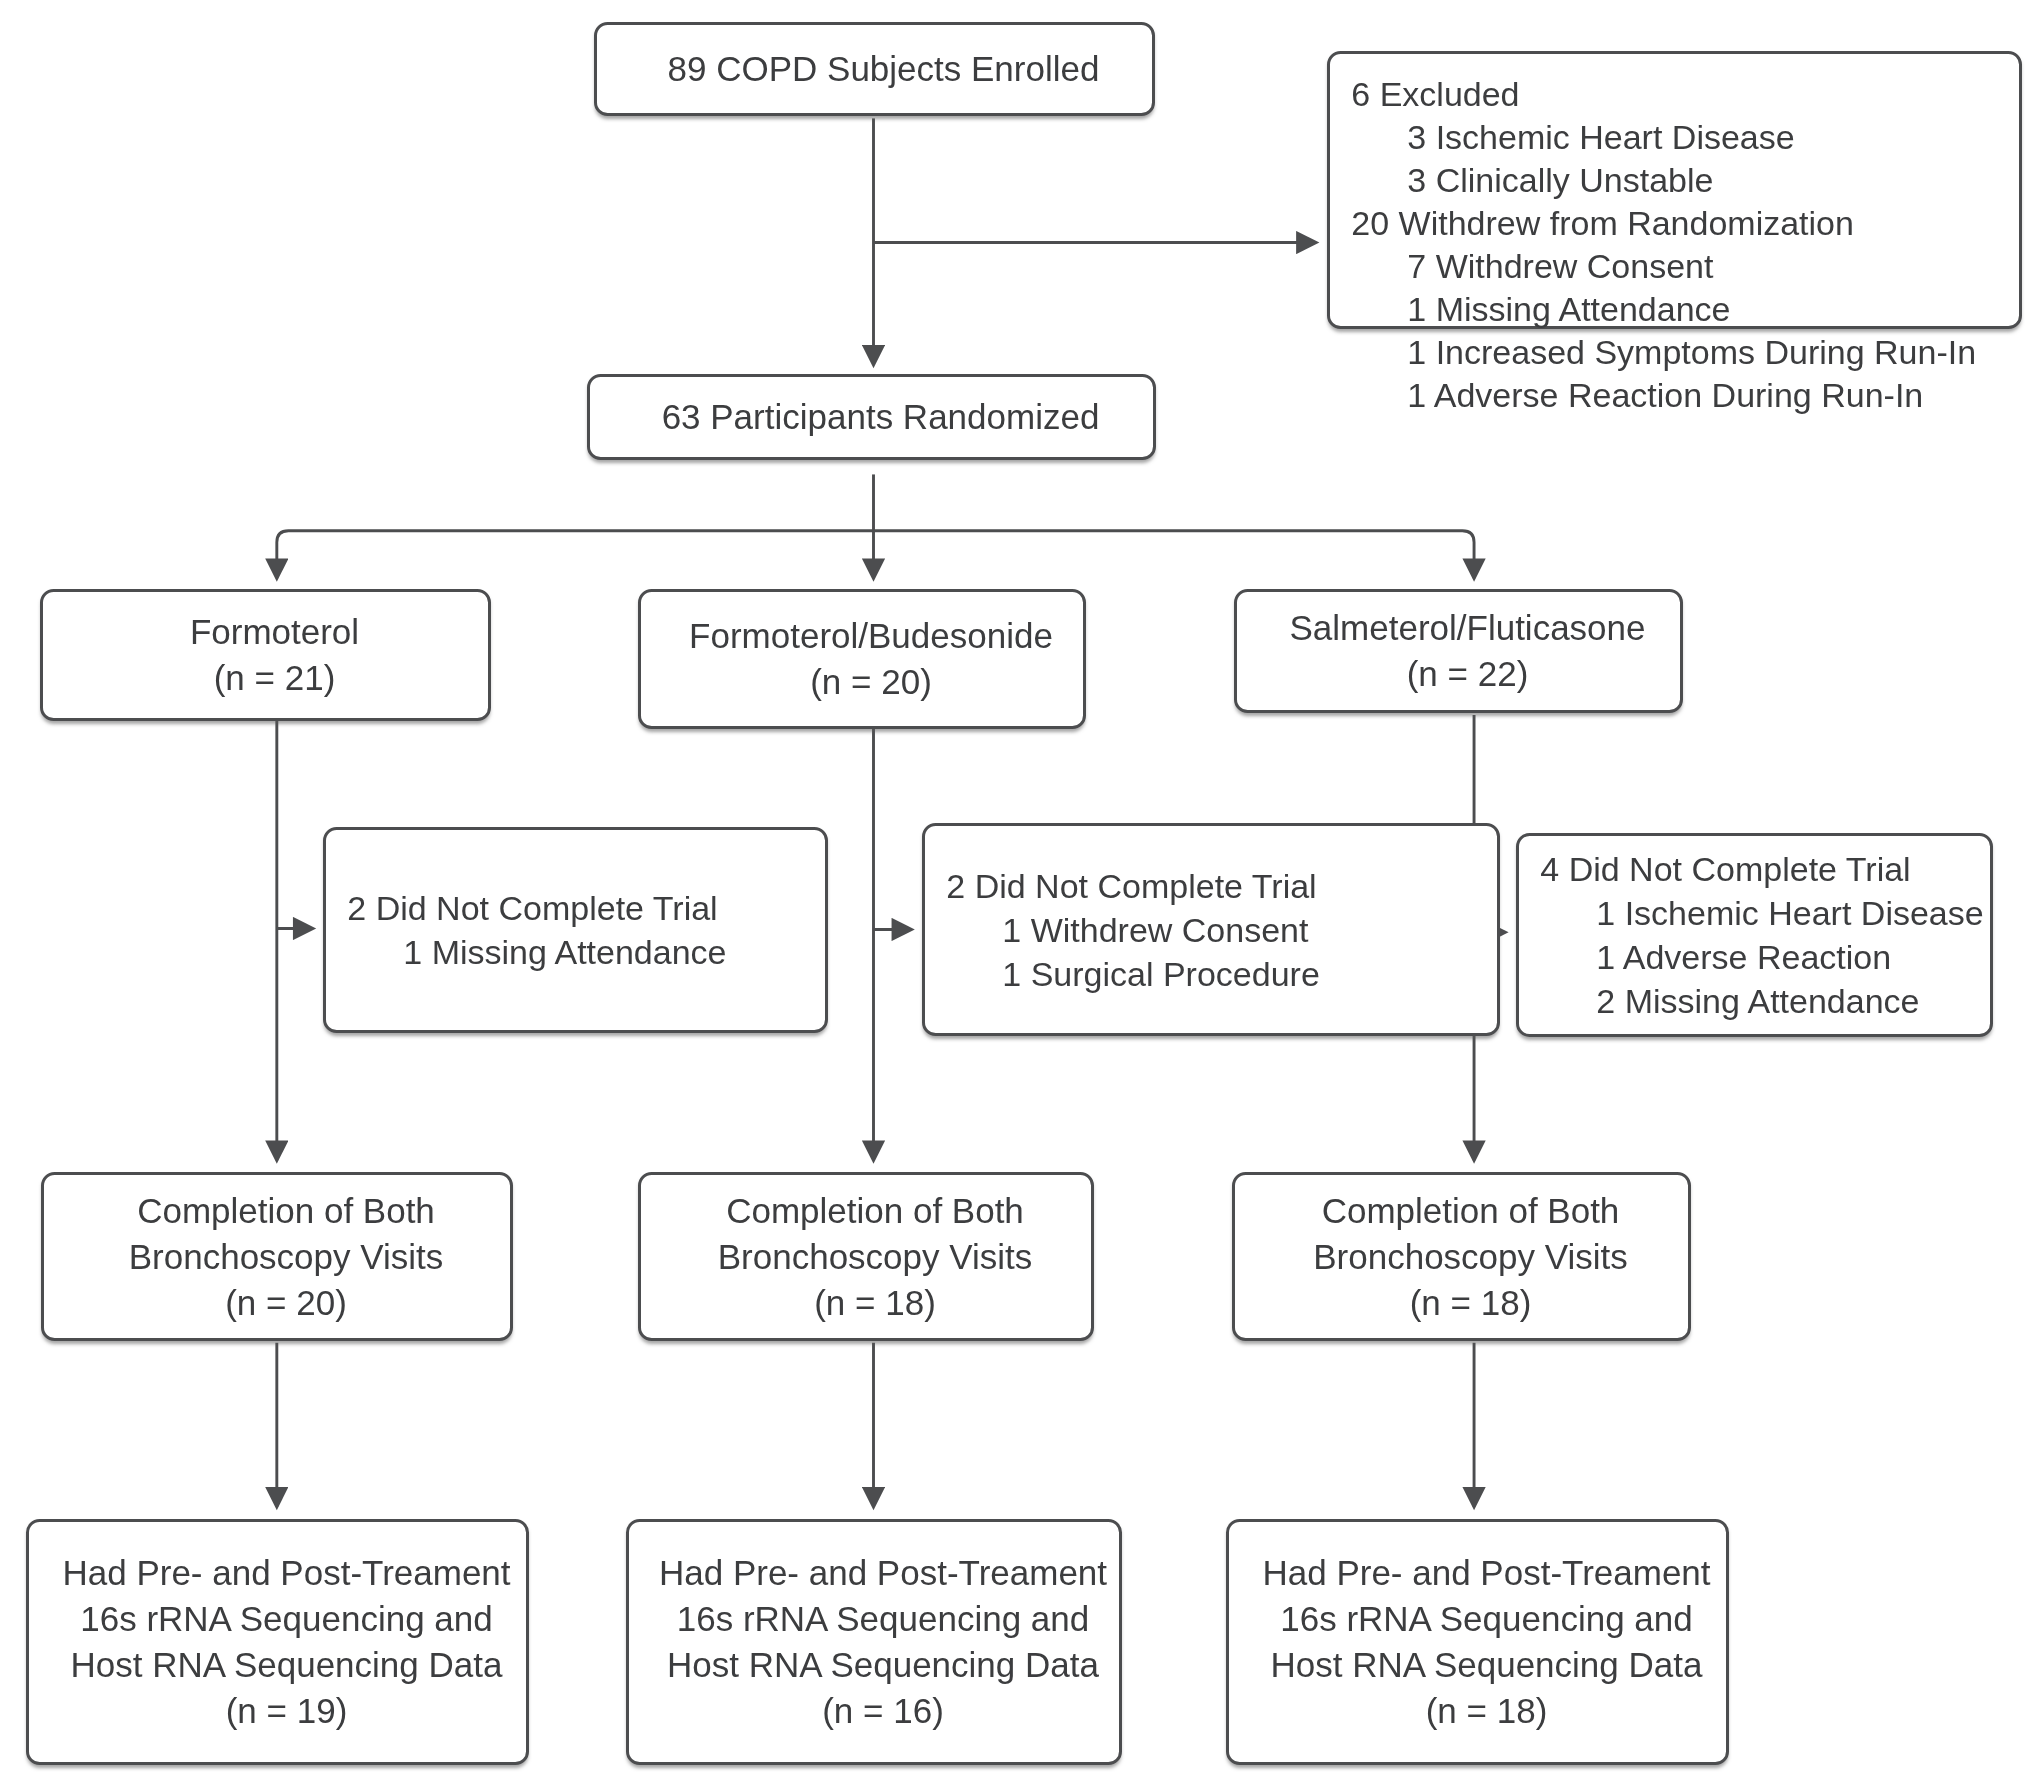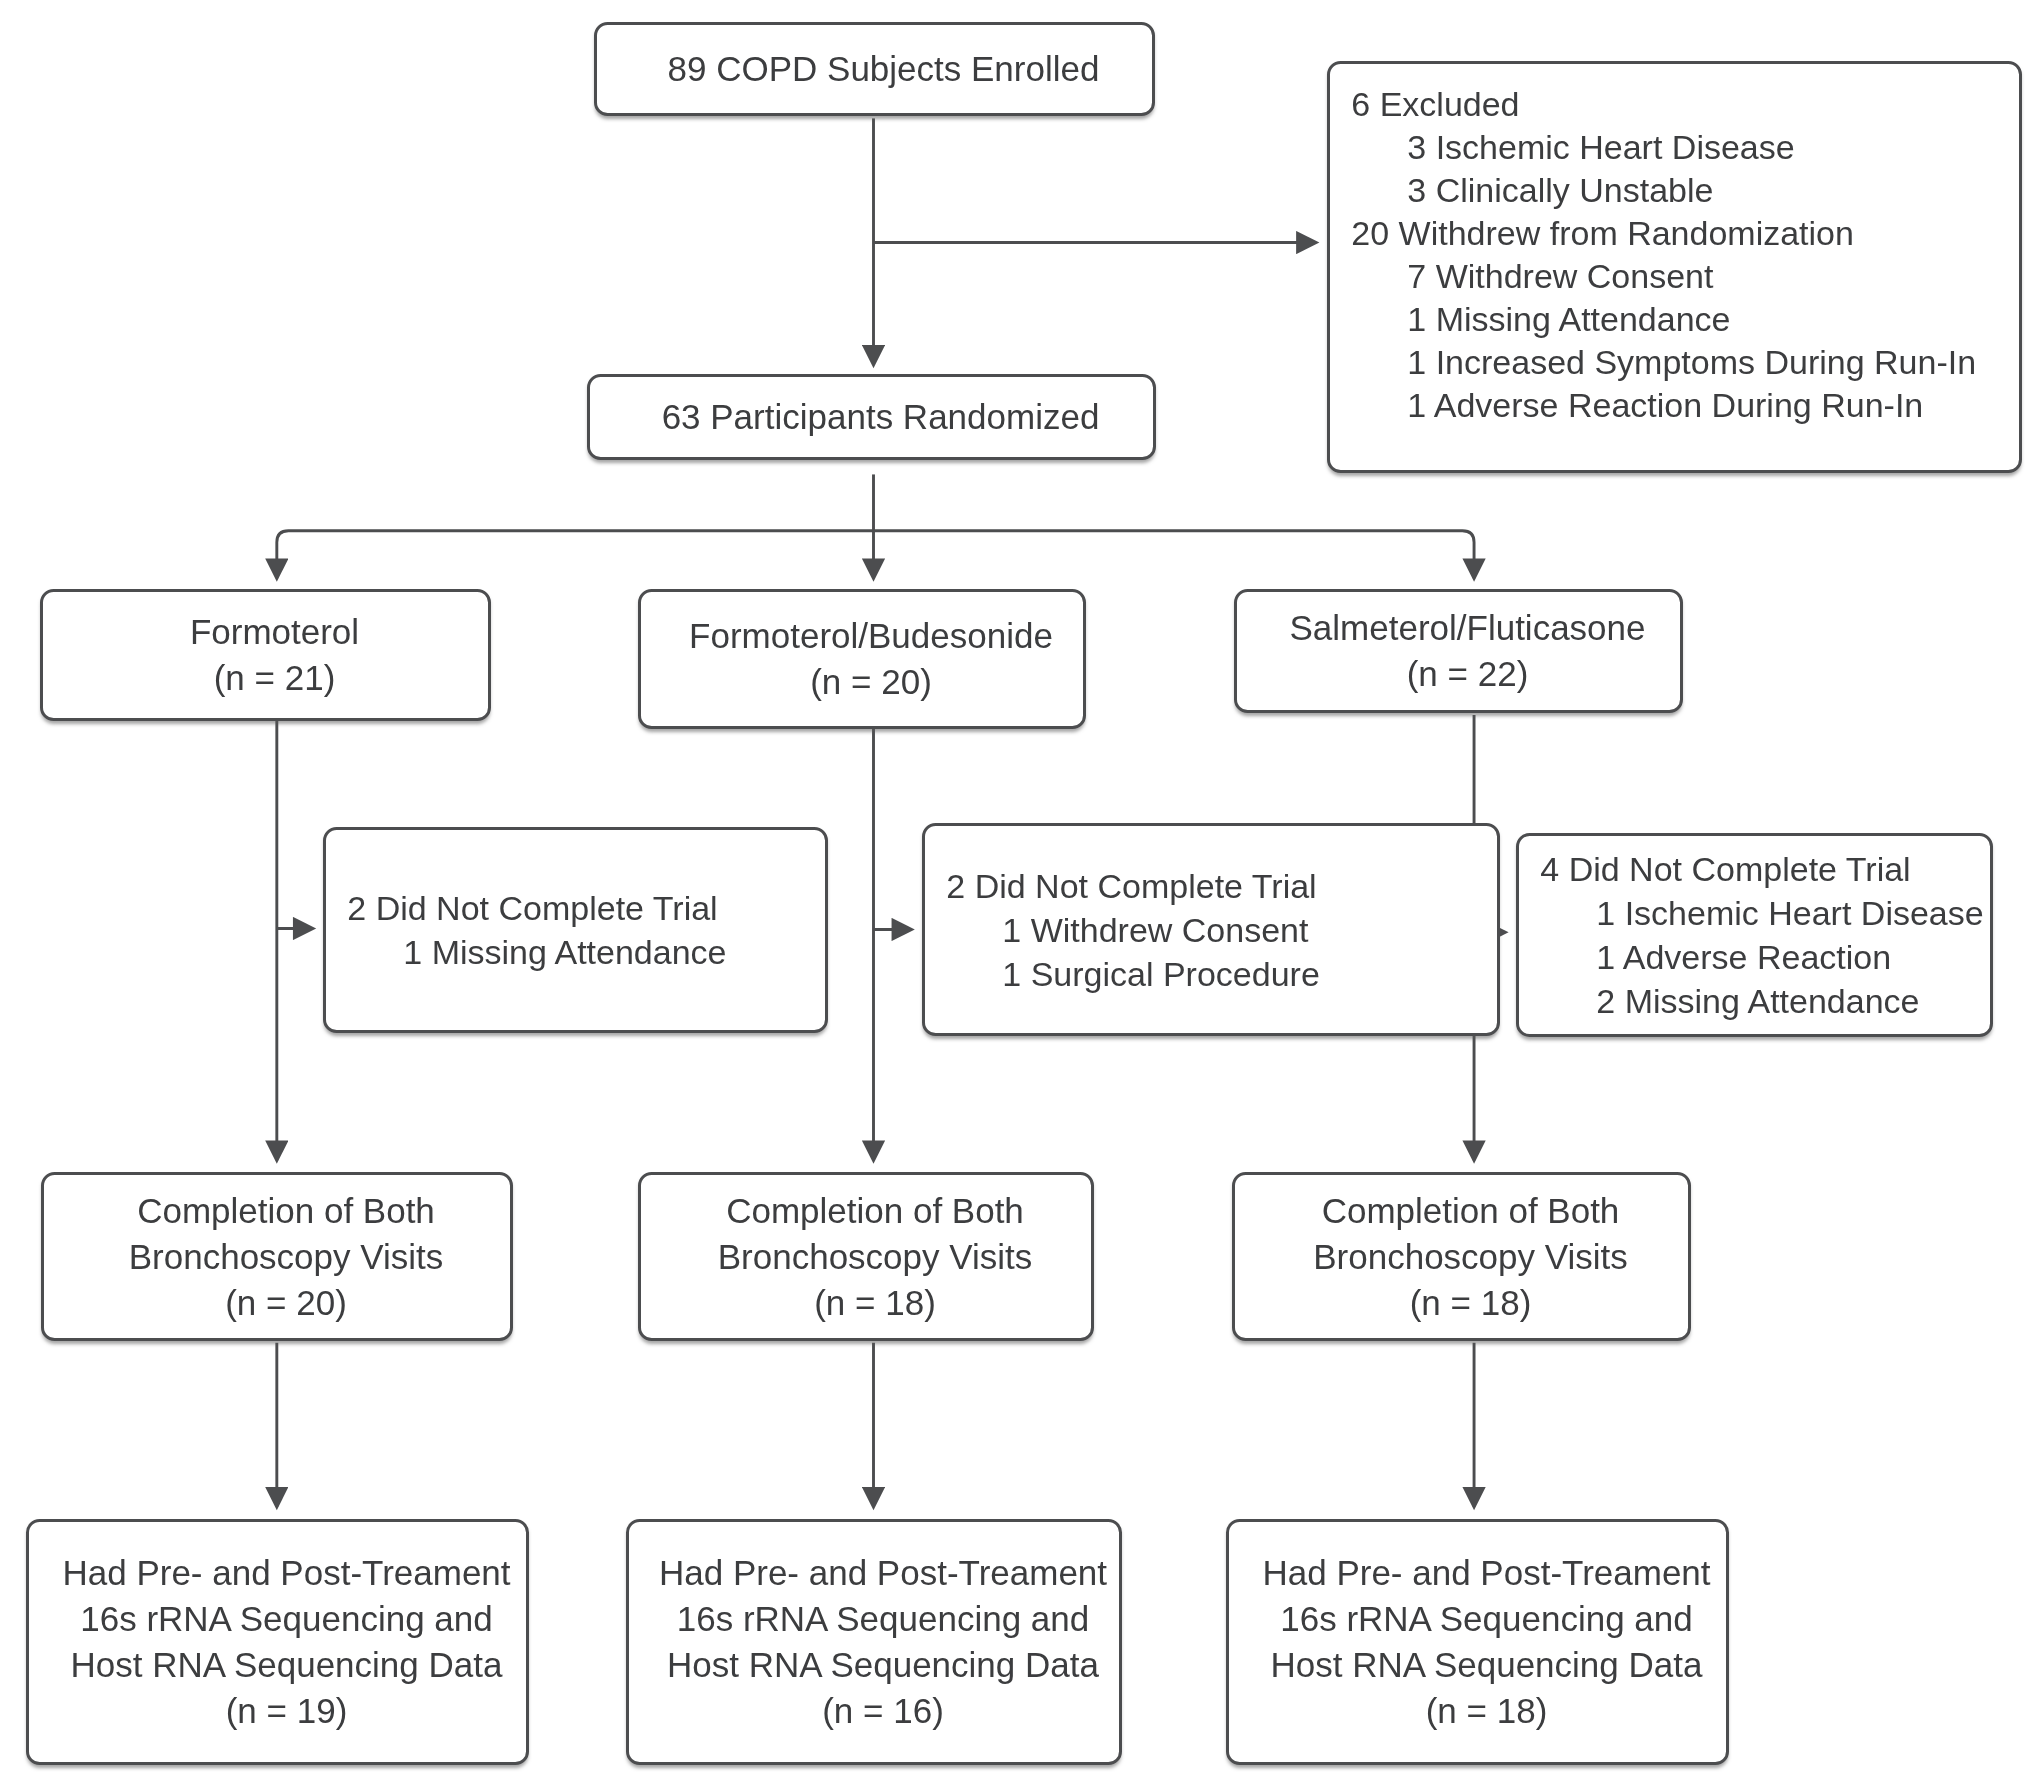--- a/index.html
+++ b/index.html
@@ -60,21 +60,21 @@
     <path d="M1519,961 L1551,961" marker-end="url(#arw)"></path>
     <path d="M285,1384 L285,1553" marker-end="url(#arw)"></path>
     <path d="M900,1384 L900,1553" marker-end="url(#arw)"></path>
     <path d="M1519,1384 L1519,1553" marker-end="url(#arw)"></path>
   </svg>
 
   <div class="box center" style="left:594px;top:22px;width:561px;height:94px">
     <div class="ln">89 COPD Subjects Enrolled</div>
   </div>
 
-  <div class="box side excl topalign" style="left:1327px;top:61px;width:695px;height:412px">
+  <div class="box side excl topalign" style="left:1327px;top:51px;width:695px;height:278px">
     <div class="ln">6 Excluded</div>
     <div class="ln ind">3 Ischemic Heart Disease</div>
     <div class="ln ind">3 Clinically Unstable</div>
     <div class="ln">20 Withdrew from Randomization</div>
     <div class="ln ind">7 Withdrew Consent</div>
     <div class="ln ind">1 Missing Attendance</div>
     <div class="ln ind">1 Increased Symptoms During Run-In</div>
     <div class="ln ind">1 Adverse Reaction During Run-In</div>
   </div>
 

